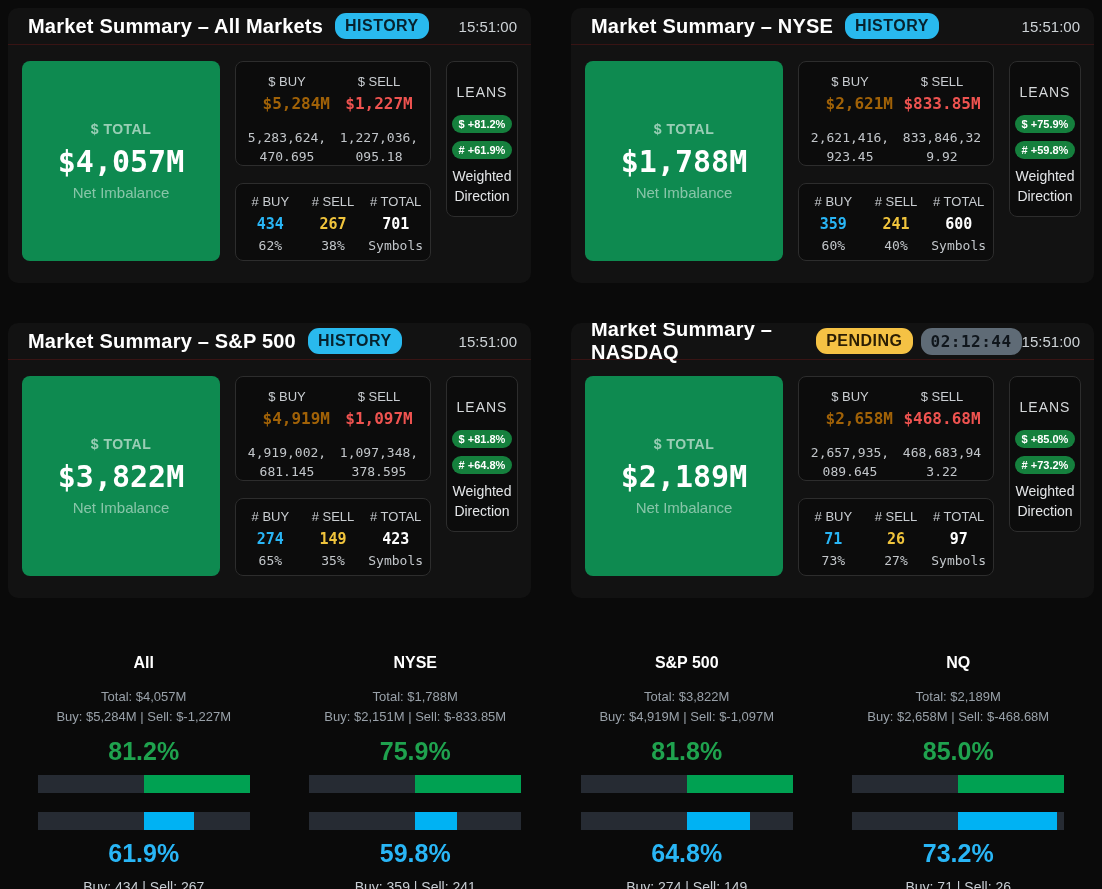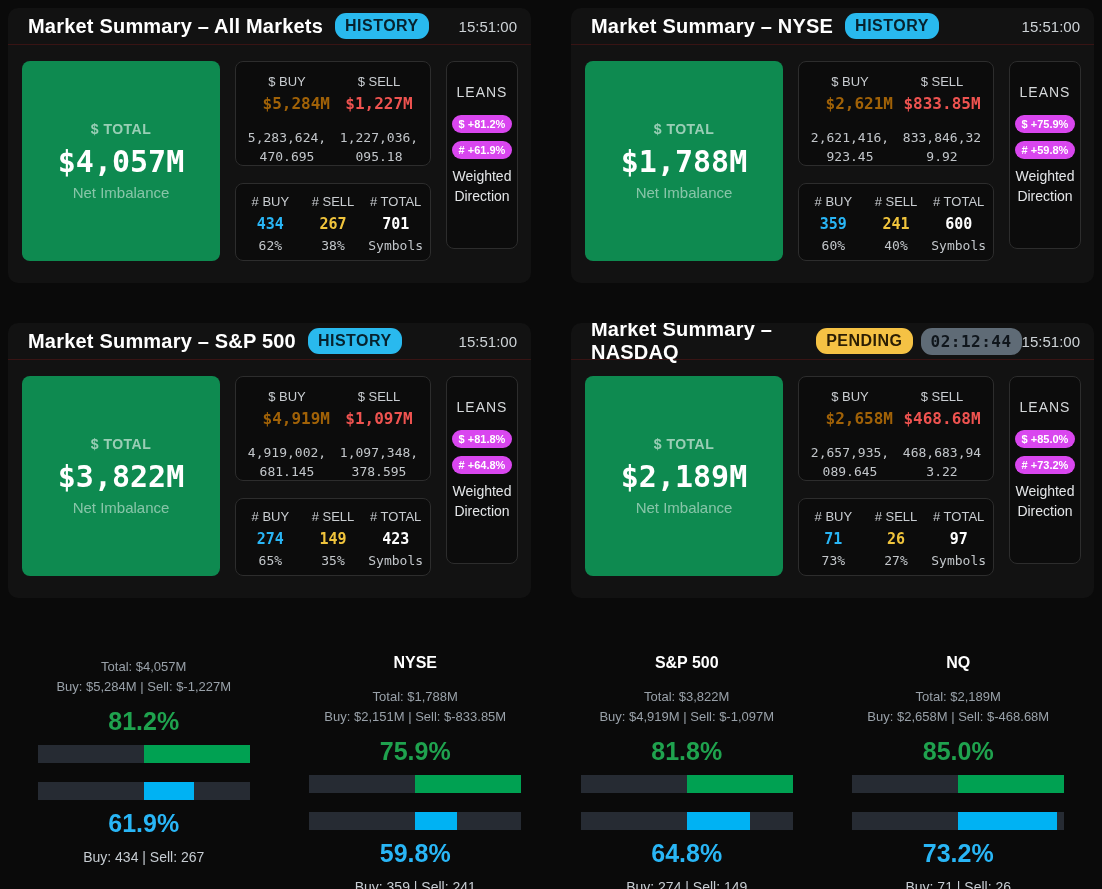--- a/index.html
+++ b/index.html
@@ -40,23 +40,23 @@
   .red    { color:#ef5350; }
   .blue   { color:#29b6f6; }
   .yellow { color:#f0c43c; }
   .white  { color:#ffffff; }
   .full { color:#c2c6ca; font-family:"DejaVu Sans Mono", monospace; font-size:13px;
           line-height:1.45; word-break:break-all;margin-top:16px; }
   .count-box { height:78px; display:flex; padding:10px 3px; }
   .cnt-val { font-family:"DejaVu Sans Mono", monospace; font-weight:700; font-size:15px; margin:6px 0 5px; }
   .cnt-sub { color:#c2c6ca; font-family:"DejaVu Sans Mono", monospace; font-size:13px; }
 
-  .leans-box { width:72px; height:188px; padding:22px 2px 10px; text-align:center; overflow:visible; }
+  .leans-box { width:72px; height:156px; padding:22px 2px 10px; text-align:center; overflow:visible; }
   .leans-title { color:#d6d9db; font-size:14px; letter-spacing:1px; margin-bottom:15px; }
-  .lean-badge { background:#d946ef; color:#ffffff; font-size:11px; font-weight:700;
+  .lean-badge { background:#15803d; color:#ffffff; font-size:11px; font-weight:700;
                 border-radius:9px; padding:3px 7px; margin:0 auto 8px; width:max-content;
                 white-space:nowrap; }
   .leans-caption { color:#e4e6e8; font-size:14px; line-height:1.4; word-break:break-all;
                    width:62px; margin:3px auto 0; }
 
   
   .summary-grid { display:grid; grid-template-columns:repeat(4,1fr); margin-top:56px; padding:0 8px; }
   .sum-col { text-align:center; }
   .sum-name { color:#ffffff; font-size:16px; font-weight:700; margin-bottom:17px; }
   .sum-line { color:#99a1a9; font-size:13px; margin:5px 0; }
@@ -280,20 +280,21 @@
         <div class="lean-badge"># +73.2%</div>
         <div class="leans-caption">Weighted Direction</div>
       </div>
     </div>
   </section>
 </div>
 
 <div class="summary-grid">
 
   <div class="sum-col">
+    <div class="sum-name">All</div>
     <div class="sum-line">Total: $4,057M</div>
     <div class="sum-line">Buy: $5,284M | Sell: $-1,227M</div>
     <div class="sum-pct-dollar">81.2%</div>
     <div class="bar bar-dollar">
       <div class="bar-fill fill-green" style="left: 50%; width: 50%;"></div>
     </div>
     <div class="bar">
       <div class="bar-fill fill-blue" style="left: 50%; width: 23.8%;"></div>
     </div>
     <div class="sum-pct-count">61.9%</div>

